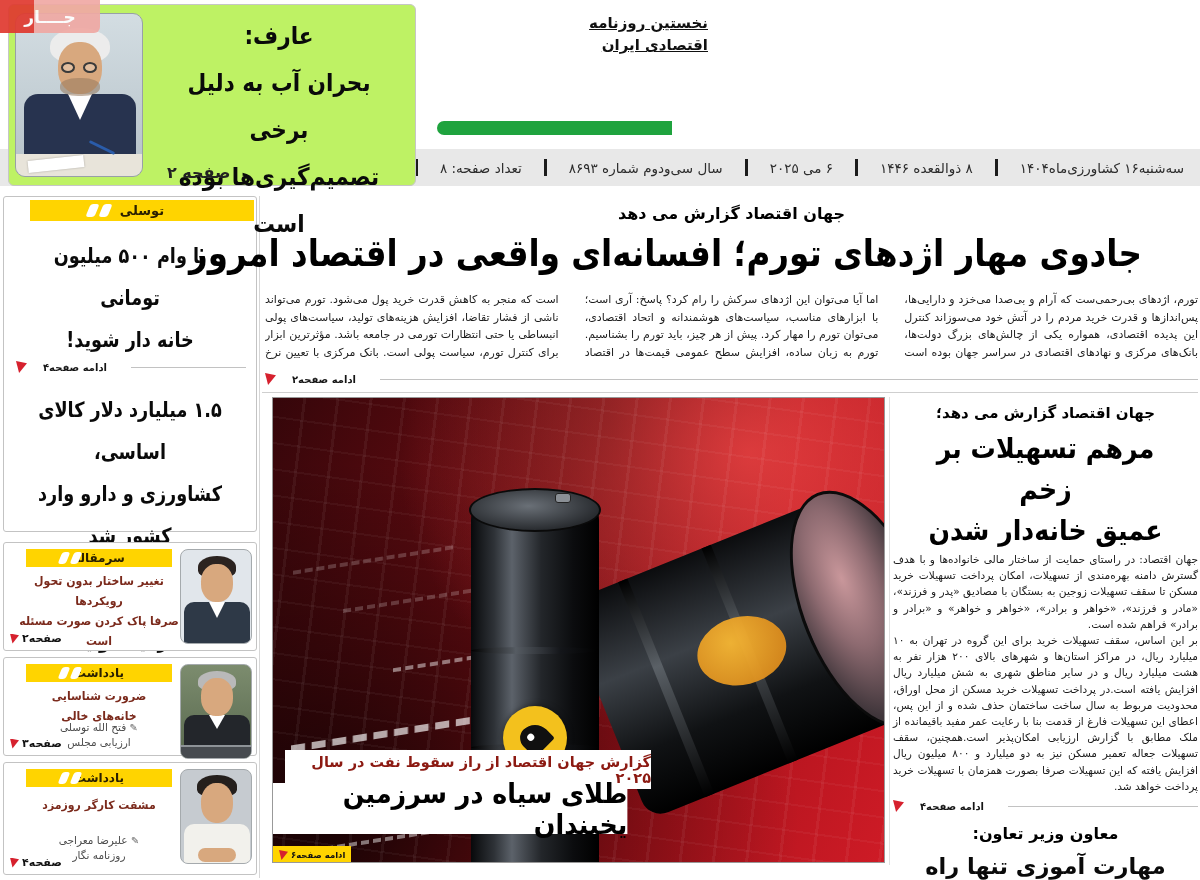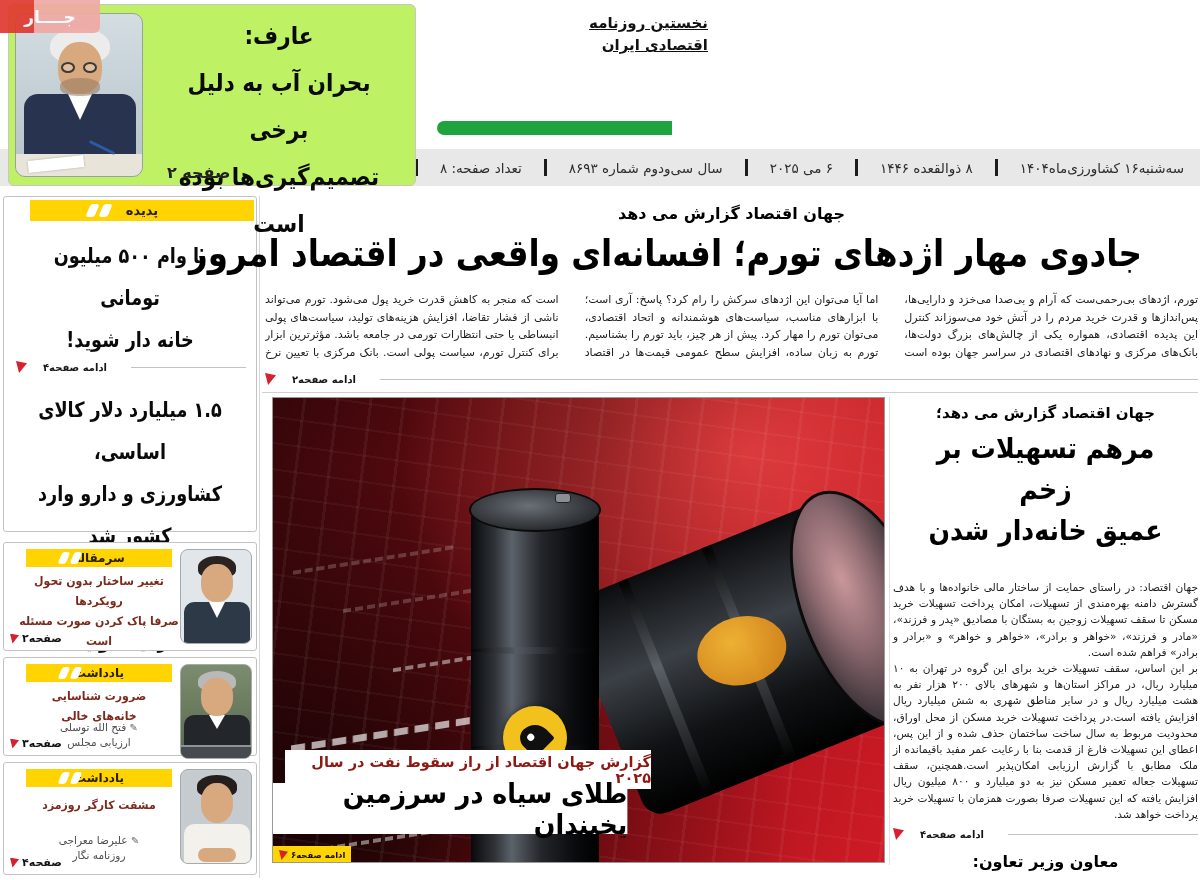--- a/index.html
+++ b/index.html
@@ -152,21 +152,21 @@
   .tag6 { position:absolute; left:0; top:448px; height:18px; padding:0 6px; background:#ffd400;
     display:flex; direction:ltr; align-items:center; gap:3px; }
   .tag6 .flag { width:9px; height:10px; }
   .tag6 span { font-size:8.5px; font-weight:bold; color:#111; }
 
   
   .right-col { position:absolute; left:893px; top:396px; width:305px; }
   .rc-kicker { text-align:center; font-weight:bold; font-size:15px; color:#000; margin-top:8px; }
   .rc-headline { text-align:center; font-weight:bold; font-size:28px; line-height:41px; color:#000;
     white-space:pre-line; margin-top:6px; transform:scaleX(.9); transform-origin:center; }
-  .rc-body { margin-top:28px; text-align:justify; font-size:10.6px; line-height:16.2px; color:#1b1b1b; white-space:pre-line; }
+  .rc-body { margin-top:0; text-align:justify; font-size:10.6px; line-height:16.2px; color:#1b1b1b; white-space:pre-line; }
   .right-col .cont-row { margin-top:6px; }
   .rc-kicker2 { text-align:center; font-weight:bold; font-size:16px; color:#000; margin-top:12px; }
   .rc-headline2 { text-align:center; font-weight:bold; font-size:22.5px; line-height:39px; color:#0a0a0a;
     white-space:pre-line; margin-top:4px; }
 </style>
 </head>
 <body>
 
 <div class="page">
 
@@ -215,21 +215,21 @@
   <div class="v-div1"></div>
   <div class="v-div2"></div>
   <div class="h-div"></div>
 
   <div class="side-box vitrine">
     <div class="yellow-head">
       <span class="swoosh">
           <i></i>
           <i></i>
         </span>
-      <span>پدیده</span>
+      <span>توسلی</span>
     </div>
     <div class="v-item">
       <div class="v-title vt1">با وام ۵۰۰ میلیون تومانی
 خانه دار شوید!</div>
       <div class="cont-row">
         <span class="flag"></span>
         <span class="cont-label">ادامه صفحه۴</span>
         <span class="rule"></span>
       </div>
     </div>

